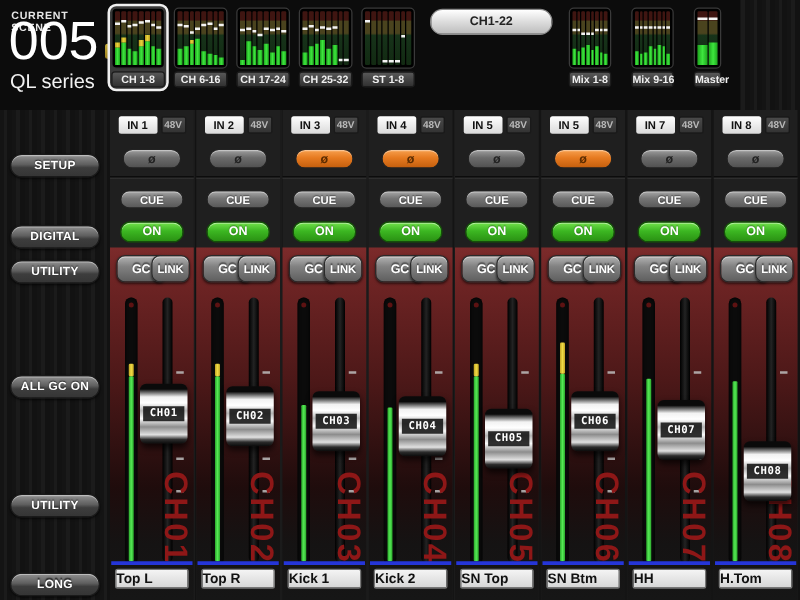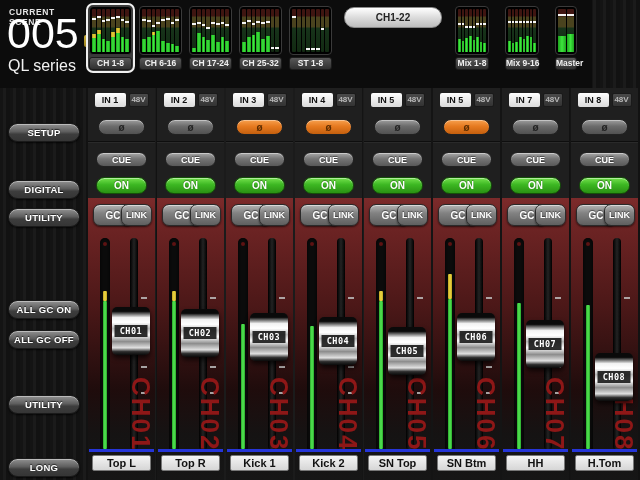--- a/index.html
+++ b/index.html
@@ -95,21 +95,21 @@
     background:linear-gradient(180deg,#0a0a0a 0%,#0a0a0a 9%,#414141 12%,#f2f2f2 22%,#ffffff 32%,#b3b3b3 45%,#fafafa 58%,#8d8d8d 72%,#e0e0e0 85%,#2c2c2c 93%,#0a0a0a 100%);
     box-shadow:0 3px 5px rgba(0,0,0,.7); }
   .knob-label { position:absolute; left:50%; top:50%; transform:translate(-50%,-50%); width:33px; height:12px;
     background:rgba(18,18,18,.88); color:#fff; font-family:"DejaVu Sans Mono", monospace;
     font-size:8.5px; font-weight:bold; text-align:center; line-height:12px; letter-spacing:.5px; }
   .vlabel { position:absolute; right:1px; bottom:1px; writing-mode:vertical-rl; color:#8e1717;
     font-size:26px; font-weight:bold; letter-spacing:2px; line-height:1; z-index:1; }
   .blue-line { position:absolute; top:361px; left:1px; right:1px; height:3px; background:#2535d8; z-index:2; }
   .name-box { position:absolute; top:367px; left:4px; width:59px; height:16px; z-index:2;
     background:linear-gradient(#f4f4f4,#d6d6d6); border:1px solid #777; border-radius:2px;
-    color:#111; font-size:11px; font-weight:bold; text-align:center; line-height:15px; }
+    color:#111; font-size:11px; font-weight:bold; line-height:15px; }
 </style>
 </head>
 <body>
 
 <div id="app">
 
   <div class="topbar">
     <div class="scene">
       <div class="scene-label">CURRENT SCENE</div>
       <div class="scene-num-row">
@@ -389,21 +389,20 @@
     <div class="mlabel">Master</div>
   </div>
       </div>
   </div>
 
   <div class="sidebar" id="sidebar">
       <div class="side-btn" style="top: 35px;">SETUP</div>
       <div class="side-btn" style="top: 92px;">DIGITAL</div>
       <div class="side-btn" style="top: 120px;">UTILITY</div>
       <div class="side-btn" style="top: 212px;">ALL GC ON</div>
-      <div class="side-btn" style="top: 242px;">ALL GC OFF</div>
       <div class="side-btn" style="top: 307px;">UTILITY</div>
       <div class="side-btn" style="top: 370px;">LONG FADERS</div>
     </div>
 
   <div id="channels">
       <div class="strip" style="left: 88px;">
     <div class="redzone"></div>
     <div class="row1">
       <div class="in-box">IN 1</div>
       <div class="p48">48V</div>

